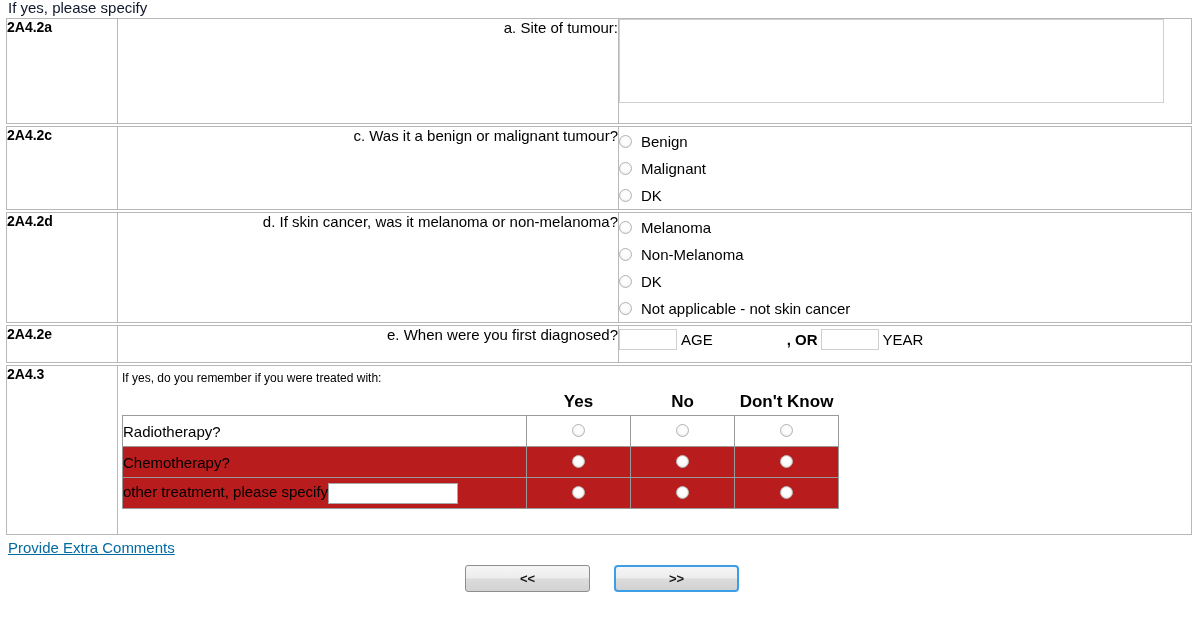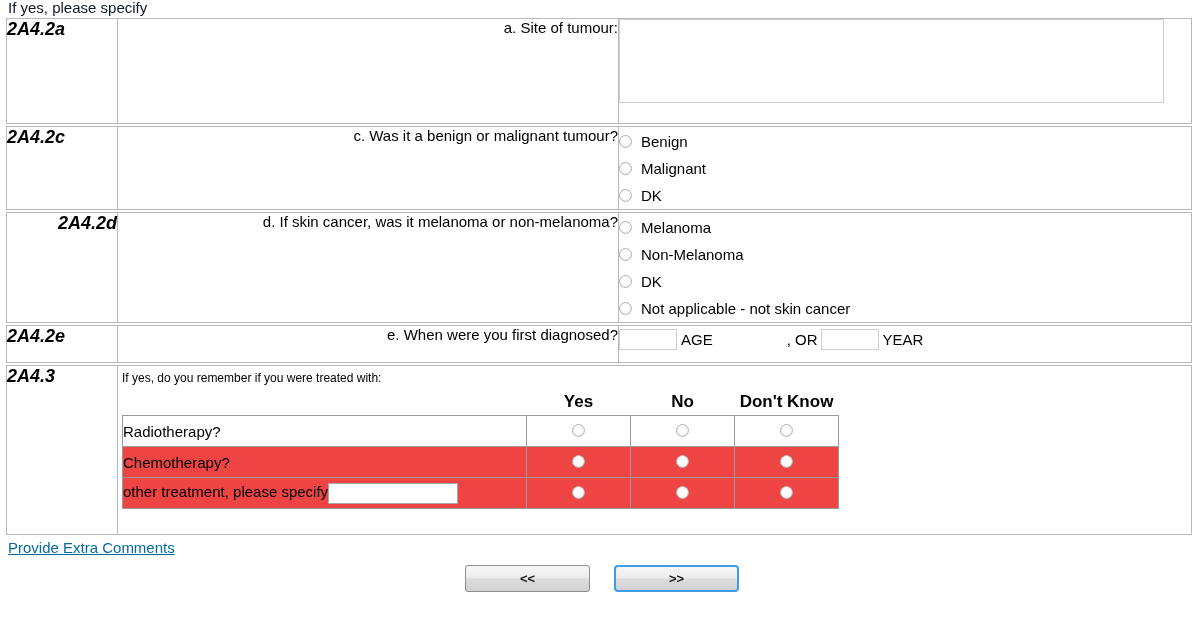--- a/index.html
+++ b/index.html
@@ -35,41 +35,40 @@
     margin: 0 0 2px 0;
   }
   .qtable td { border: 1px solid #b8b8b8; padding: 0; vertical-align: top; }
 
   .col-code { width: 110px; }
   .col-label { width: 500px; }
   .col-field { width: auto; }
 
   .code-cell {
     font-weight: bold;
-    font-size: 18px;
+    font-size: 14px;
     padding: 3px 0 0 4px;
     vertical-align: top;
-    font-style: italic;
   }
   .label-cell {
     text-align: right;
     padding: 4px 3px 0 4px;
     vertical-align: top;
     font-size: 15px;
   }
   .field-cell {
     padding: 4px 6px 4px 6px;
     vertical-align: top;
     border-radius: 24px;
   }
 
   
   .row-a   .code-cell, .row-a   .label-cell, .row-a   .field-cell { height: 104px; }
   .row-c   .code-cell, .row-c   .label-cell, .row-c   .field-cell { height: 76px; }
-  .row-d   .code-cell, .row-d   .label-cell, .row-d   .field-cell { height: 104px; text-align: right; }
+  .row-d   .code-cell, .row-d   .label-cell, .row-d   .field-cell { height: 104px; }
   .row-e   .code-cell, .row-e   .label-cell, .row-e   .field-cell { height: 36px; }
   .row-3   .code-cell, .row-3   .field-cell-wide { height: 168px; }
 
   textarea.site-input {
     width: 545px;
     height: 84px;
     border: 1px solid #cfcfcf;
     background: #fff;
     font-family: "Liberation Sans", sans-serif;
     font-size: 14px;
@@ -105,21 +104,21 @@
     width: 58px;
     height: 21px;
     border: 1px solid #cfcfcf;
     background: #fff;
     font-family: "Liberation Sans", sans-serif;
     font-size: 14px;
     box-sizing: border-box;
     outline: none;
   }
   .age-line .lbl { padding-left: 4px; }
-  .age-line .sep { padding-left: 74px; padding-right: 3px; }
+  .age-line .sep { padding-left: 74px; padding-right: 3px; font-weight: bold; }
 
   
   .treat-wrap { padding: 5px 0 0 4px; }
   .treat-intro { font-size: 12px; padding-bottom: 5px; }
 
   table.treat {
     border-collapse: collapse;
     table-layout: fixed;
     width: 716px;
     font-size: 15px;
@@ -146,21 +145,21 @@
     padding: 0 0 0 5px;
     height: 30px;
     vertical-align: middle;
     white-space: nowrap;
   }
   td.topt {
     text-align: center;
     height: 30px;
     vertical-align: middle;
   }
-  tr.alt td { background: #ef4444; }
+  tr.alt td { background: #b91c1c; }
 
   input.other-spec {
     width: 130px;
     height: 21px;
     border: 1px solid #a8a8a8;
     background: #fff;
     font-size: 14px;
     font-family: "Liberation Sans", sans-serif;
     box-sizing: border-box;
     vertical-align: middle;

